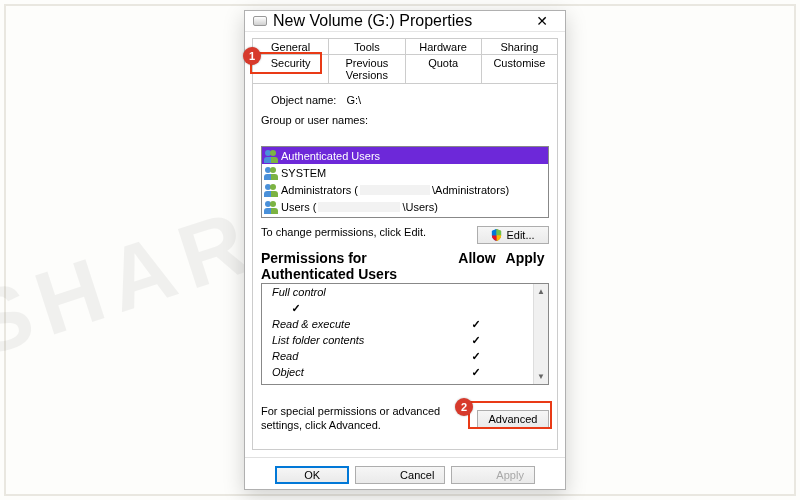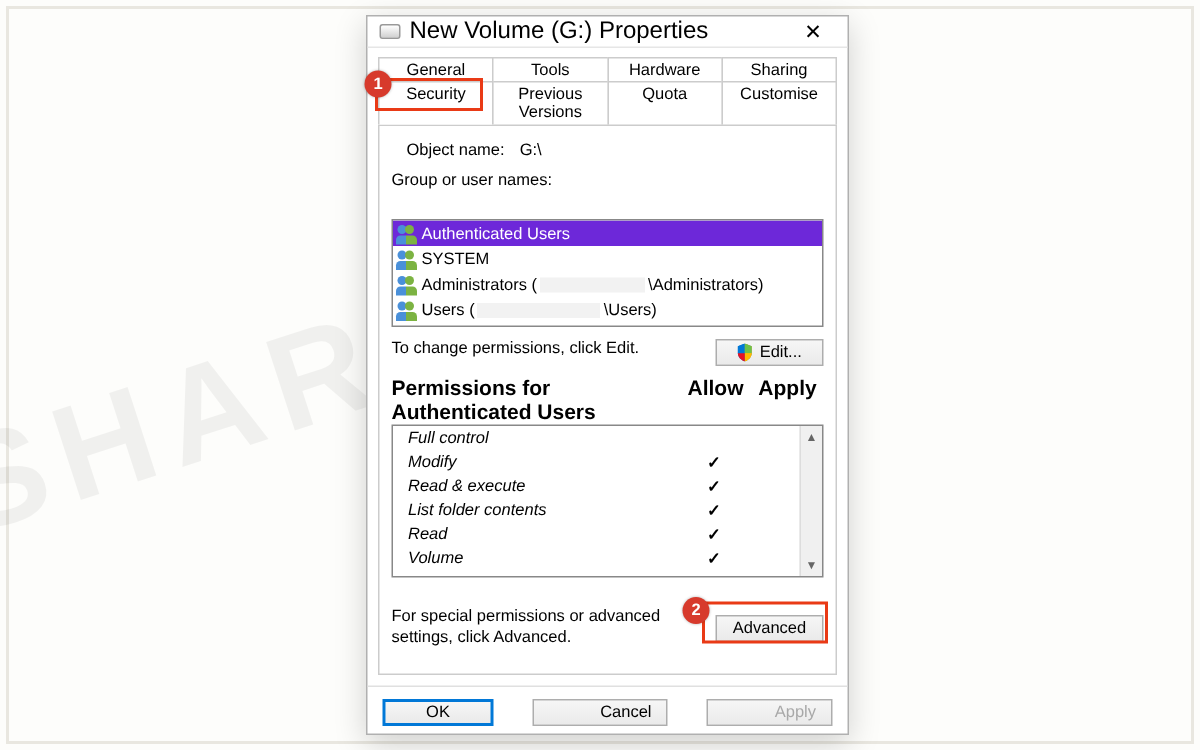--- a/index.html
+++ b/index.html
@@ -217,21 +217,21 @@
     position: absolute;
     right: -3px; top: -4px;
     width: 84px; height: 28px;
     border: 2px solid #e93a16;
     pointer-events: none;
     z-index: 5;
   }
   .marker2 { right: 76px; top: -7px; }
   .bottom {
     border-top: 1px solid #e0e0e0;
-    display: flex; justify-content: space-between; gap: 6px;
+    display: flex; justify-content: center; gap: 6px;
     padding: 8px 10px;
   }
   .bottom .btn { min-width: 74px; padding-left: 44px; }
   .btn.ok { border: 2px solid #0178d7; padding: 1px 9px; }
   .btn.disabled { color: #a8a8a8; }
 </style>
 </head>
 <body>
 
 <div class="frame"></div>
@@ -323,41 +323,40 @@
       <span class="t2">Allow</span>
       <span class="t3">Apply</span>
     </div>
     <div class="permlist" id="permlist">
       <div class="prow">
           <span class="pn">Full control</span>
           <span class="pc"></span>
           <span class="pd"></span>
         </div>
         <div class="prow">
-          <span class="pn">Modify</span>
           <span class="pc check"></span>
           <span class="pd"></span>
         </div>
         <div class="prow">
           <span class="pn">Read &amp; execute</span>
           <span class="pc check"></span>
           <span class="pd"></span>
         </div>
         <div class="prow">
           <span class="pn">List folder contents</span>
           <span class="pc check"></span>
           <span class="pd"></span>
         </div>
         <div class="prow">
           <span class="pn">Read</span>
           <span class="pc check"></span>
           <span class="pd"></span>
         </div>
         <div class="prow">
-          <span class="pn">Volume</span>
+          <span class="pn">Object</span>
           <span class="pc check"></span>
           <span class="pd"></span>
         </div>
         <div class="scroll">
         <div class="arr">▲</div>
         <div class="arr">▼</div>
       </div>
     </div>
 
     <div class="advrow">

